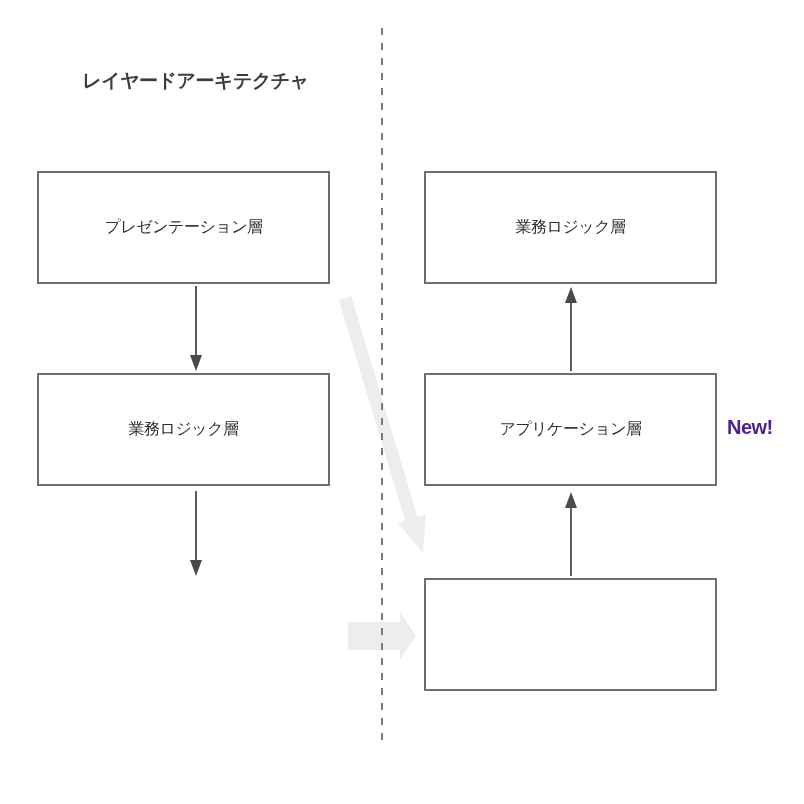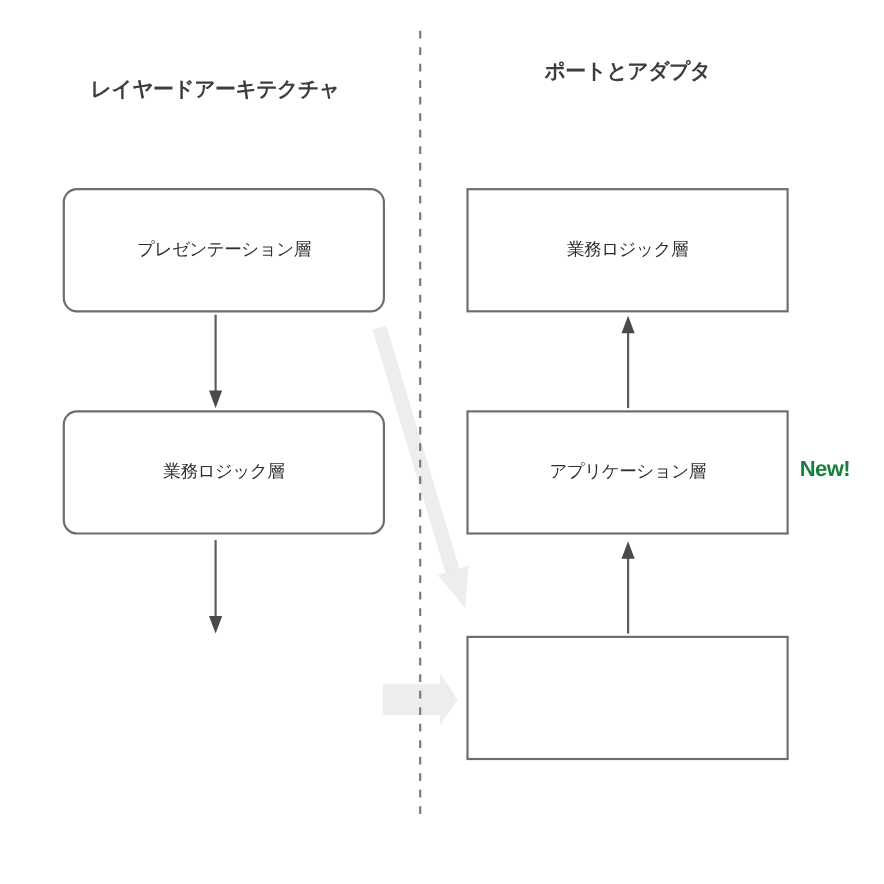--- a/index.html
+++ b/index.html
@@ -44,37 +44,37 @@
     border: 2px solid #6e6e6e;
     display: flex;
     flex-direction: column;
     align-items: center;
     justify-content: center;
     text-align: center;
     font-size: 16px;
     color: #2f2f2f;
     letter-spacing: -0.5px;
   }
-  .box.col-left  { left: 57px; border-radius: 13px; }
+  .box.col-left  { left: 37px; }
   .box.col-right { left: 424px; }
   .box.row-1 { top: 171px; }
   .box.row-2 { top: 373px; }
   .box.row-3 { top: 578px; }
   .box .sublabel {
     font-size: 13px;
     margin-top: 5px;
     color: #2f2f2f;
   }
   .new-badge {
     position: absolute;
     left: 727px;
     top: 416px;
     font-size: 20px;
     font-weight: bold;
-    color: #15803d;
+    color: #4c1d95;
     letter-spacing: -0.5px;
   }
 </style>
 </head>
 <body>
 
 <div class="canvas">
 
   <svg class="overlay" viewBox="0 0 804 804" aria-hidden="true">
 
@@ -102,21 +102,20 @@
       <line x1="571" y1="371" x2="571" y2="301" stroke="#5c5c5c" stroke-width="2"></line>
       <polygon points="571,287 565,303 577,303" fill="#4a4a4a"></polygon>
     </g>
     <g>
       <line x1="571" y1="576" x2="571" y2="506" stroke="#5c5c5c" stroke-width="2"></line>
       <polygon points="571,492 565,508 577,508" fill="#4a4a4a"></polygon>
     </g>
   </svg>
 
   <div class="panel-title left">レイヤードアーキテクチャ</div>
-  <div class="panel-title right">ポートとアダプタ</div>
 
   <div class="box col-left row-1">
     <span>プレゼンテーション層</span>
   </div>
   <div class="box col-left row-2">
     <span>業務ロジック層</span>
   </div>
 
   <div class="box col-right row-1">
     <span>業務ロジック層</span>

